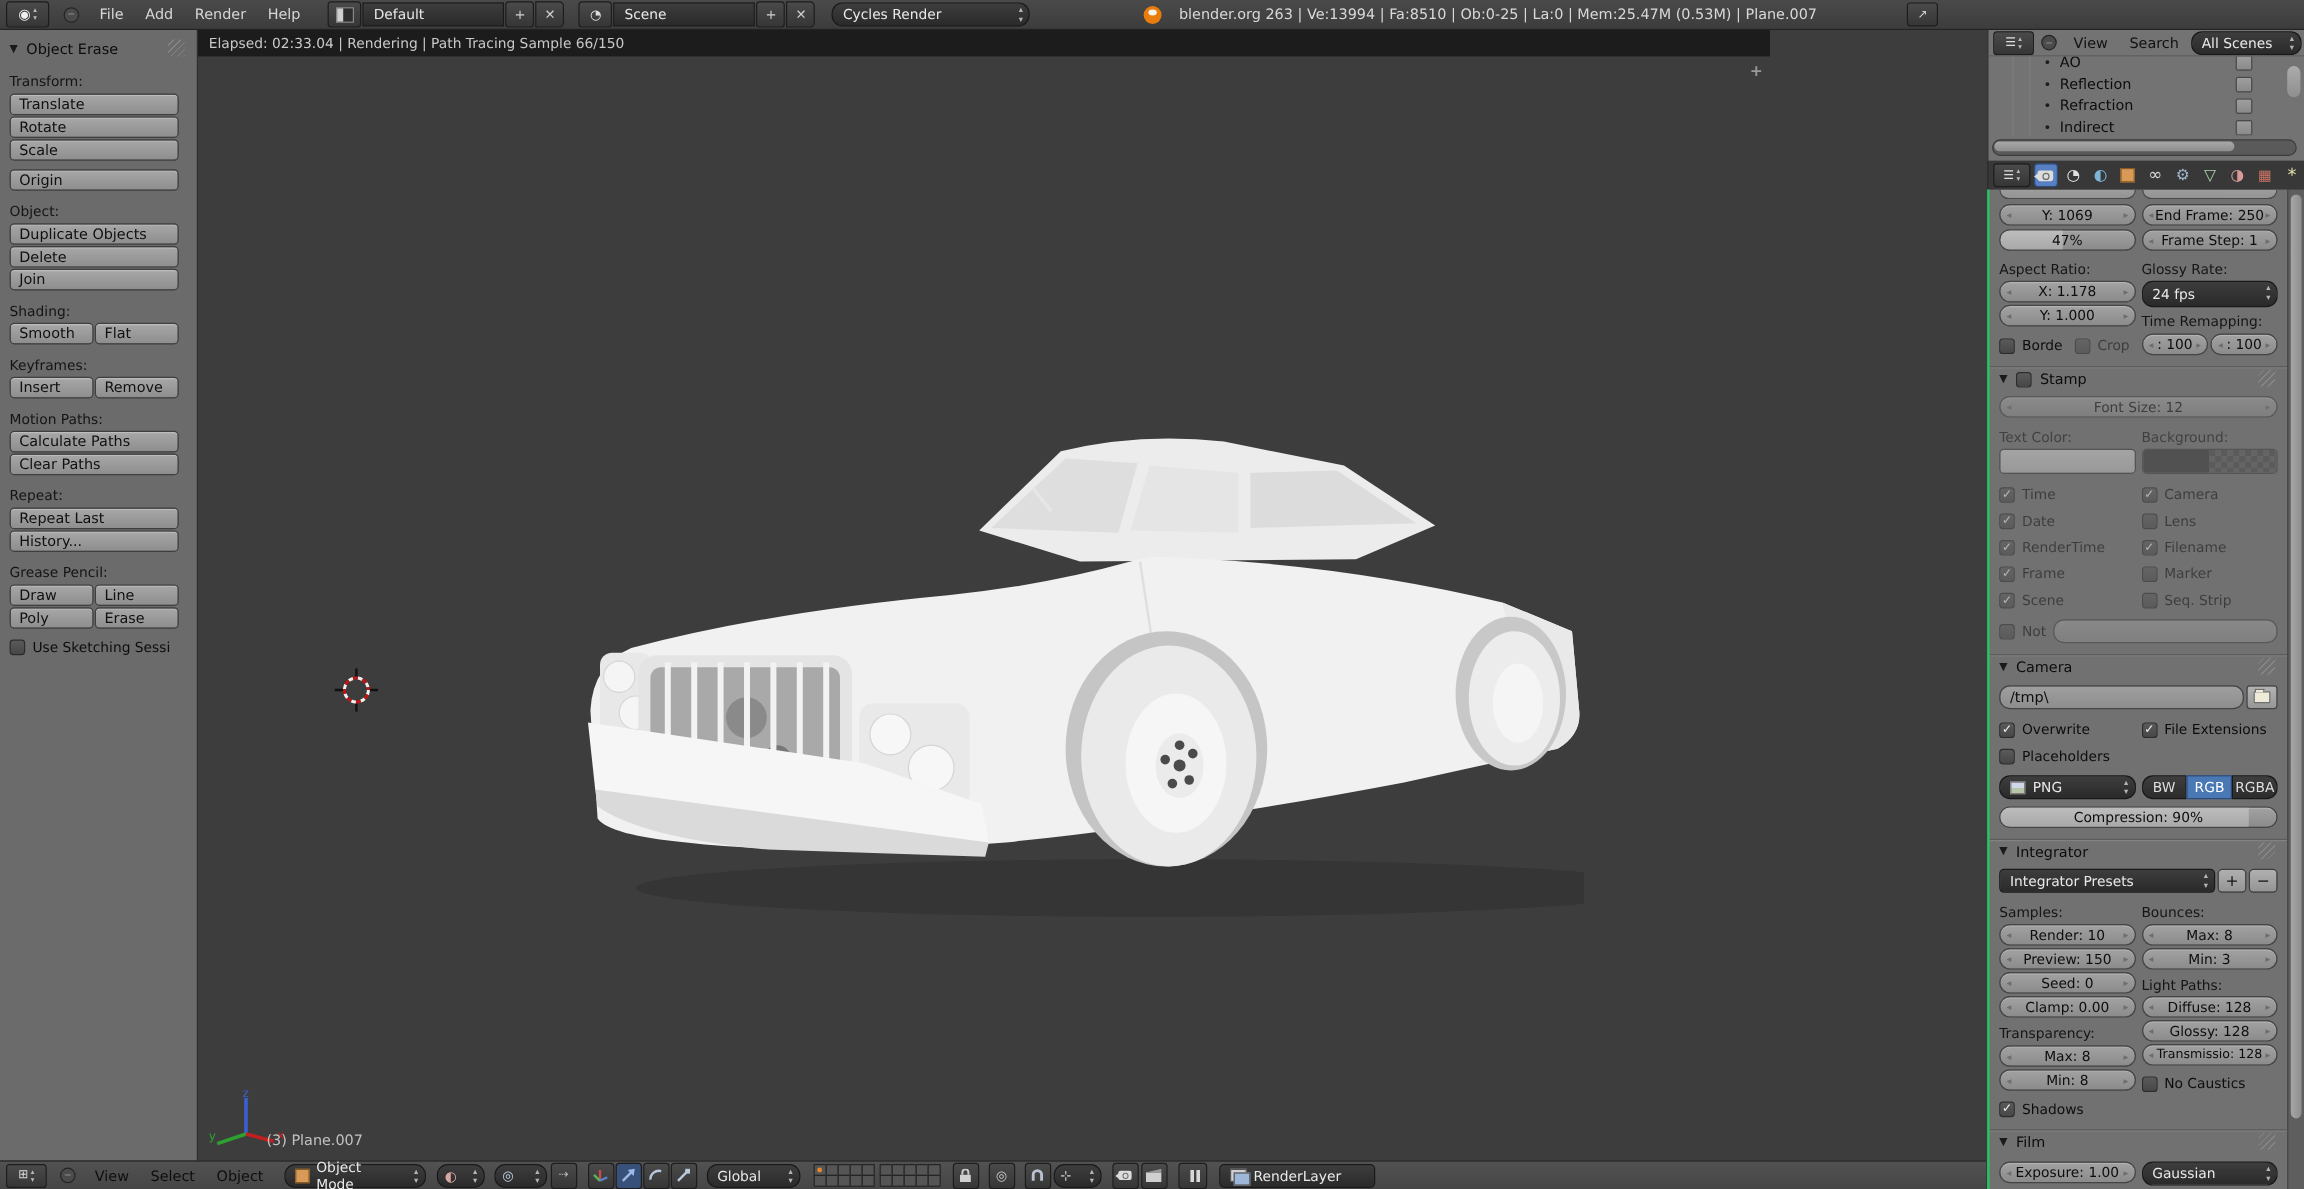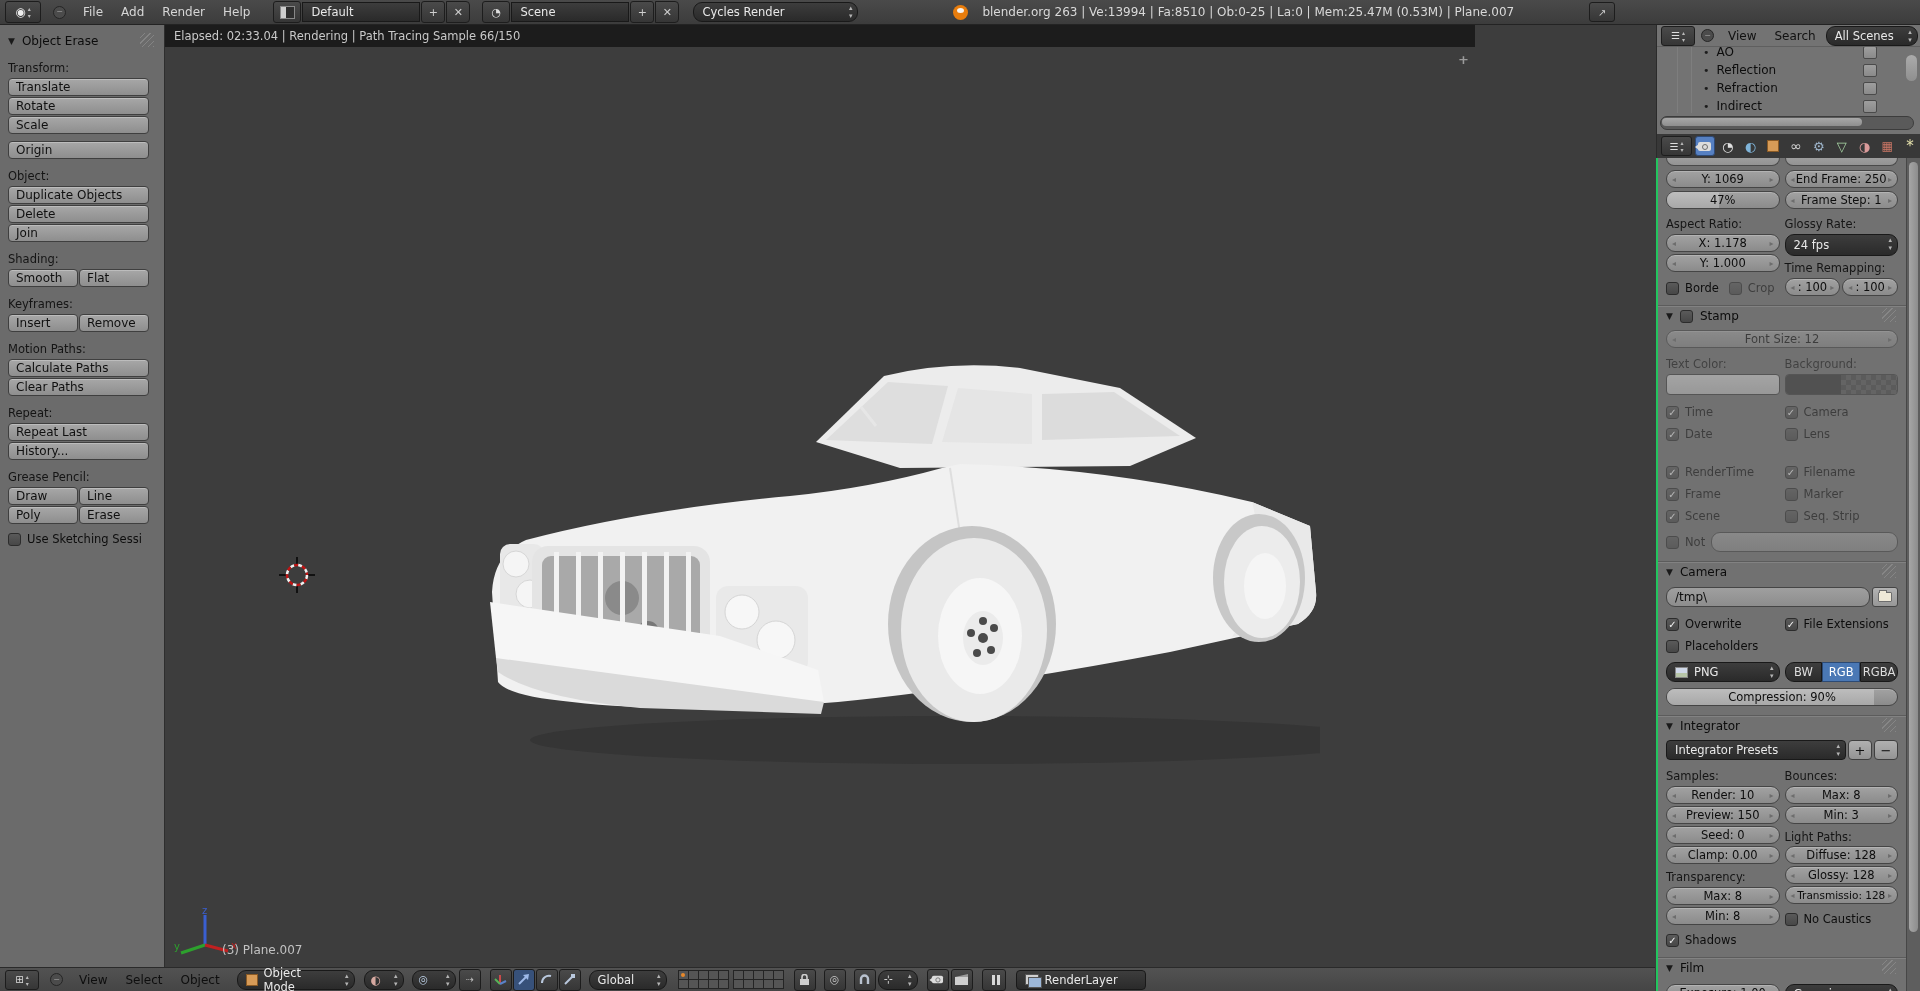--- a/index.html
+++ b/index.html
@@ -562,21 +562,21 @@
       <div class="prow" style="margin-top:6px;">
         <div class="chkrow">
             <span class="chk checked"></span>
             <span class="chklab">Date</span>
           </div>
         <div class="chkrow">
             <span class="chk"></span>
             <span class="chklab">Lens</span>
           </div>
       </div>
-      <div class="prow" style="margin-top:22px;">
+      <div class="prow" style="margin-top:6px;">
         <div class="chkrow">
             <span class="chk checked"></span>
             <span class="chklab">RenderTime</span>
           </div>
         <div class="chkrow">
             <span class="chk checked"></span>
             <span class="chklab">Filename</span>
           </div>
       </div>
       <div class="prow" style="margin-top:6px;">

